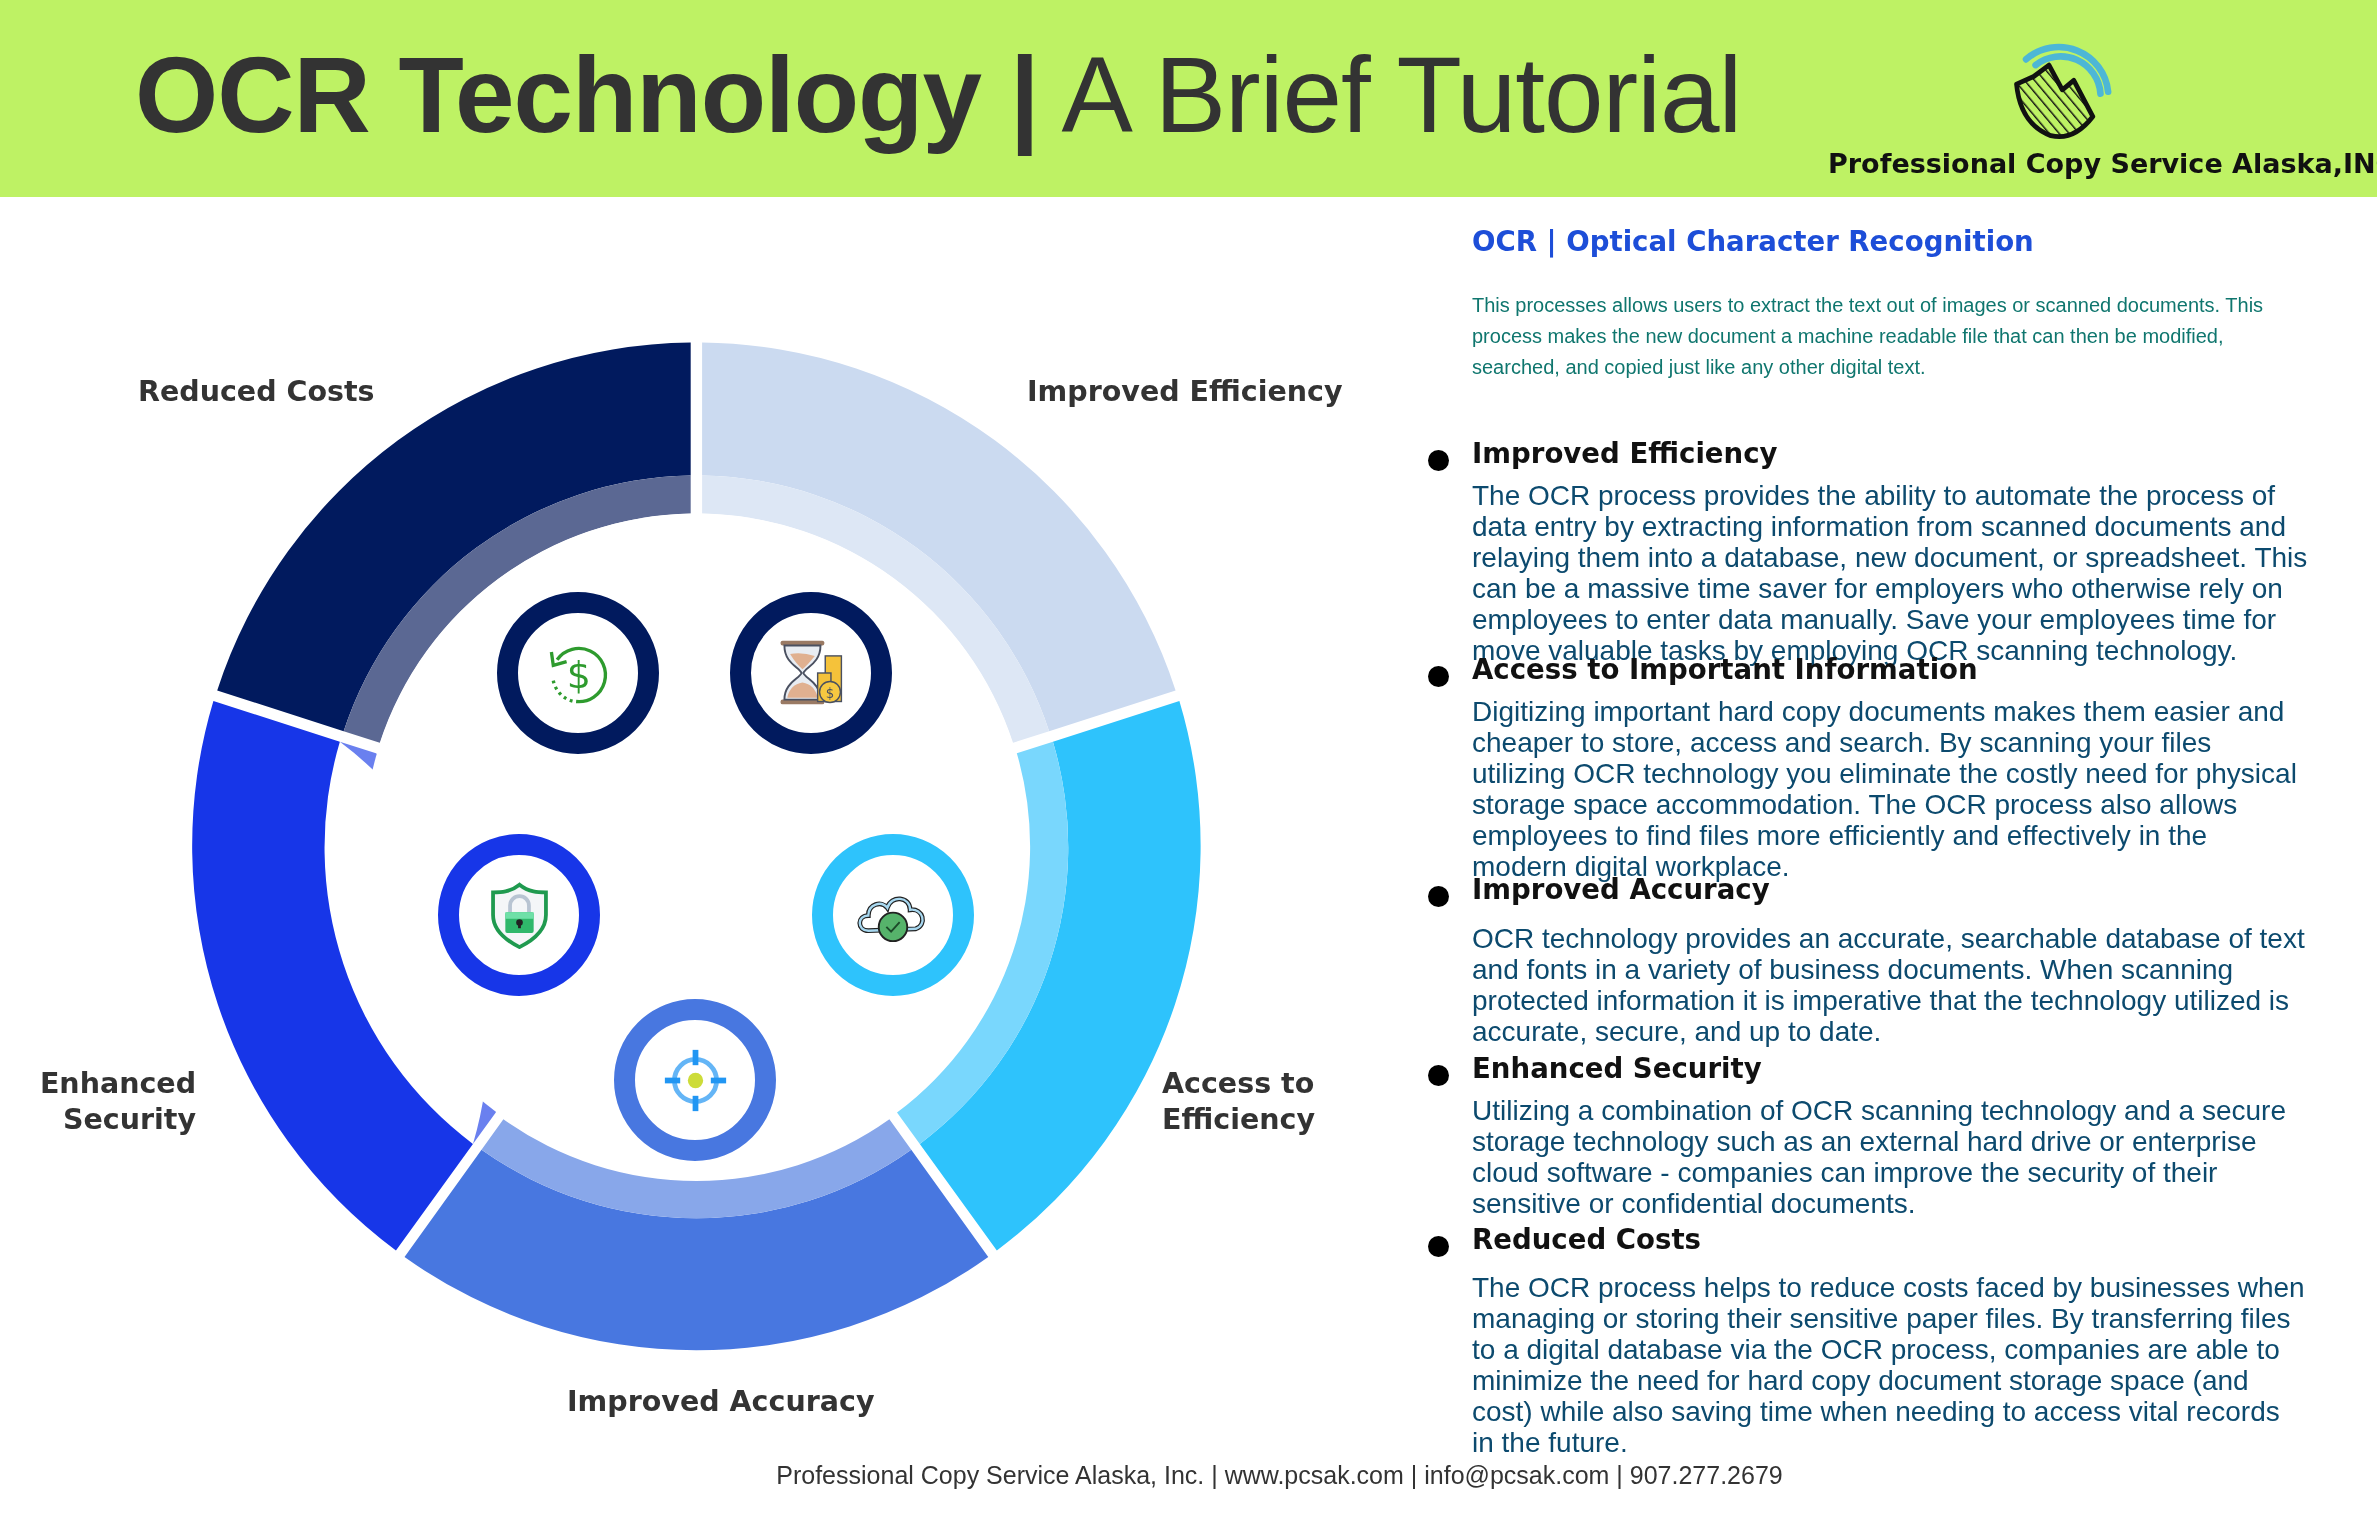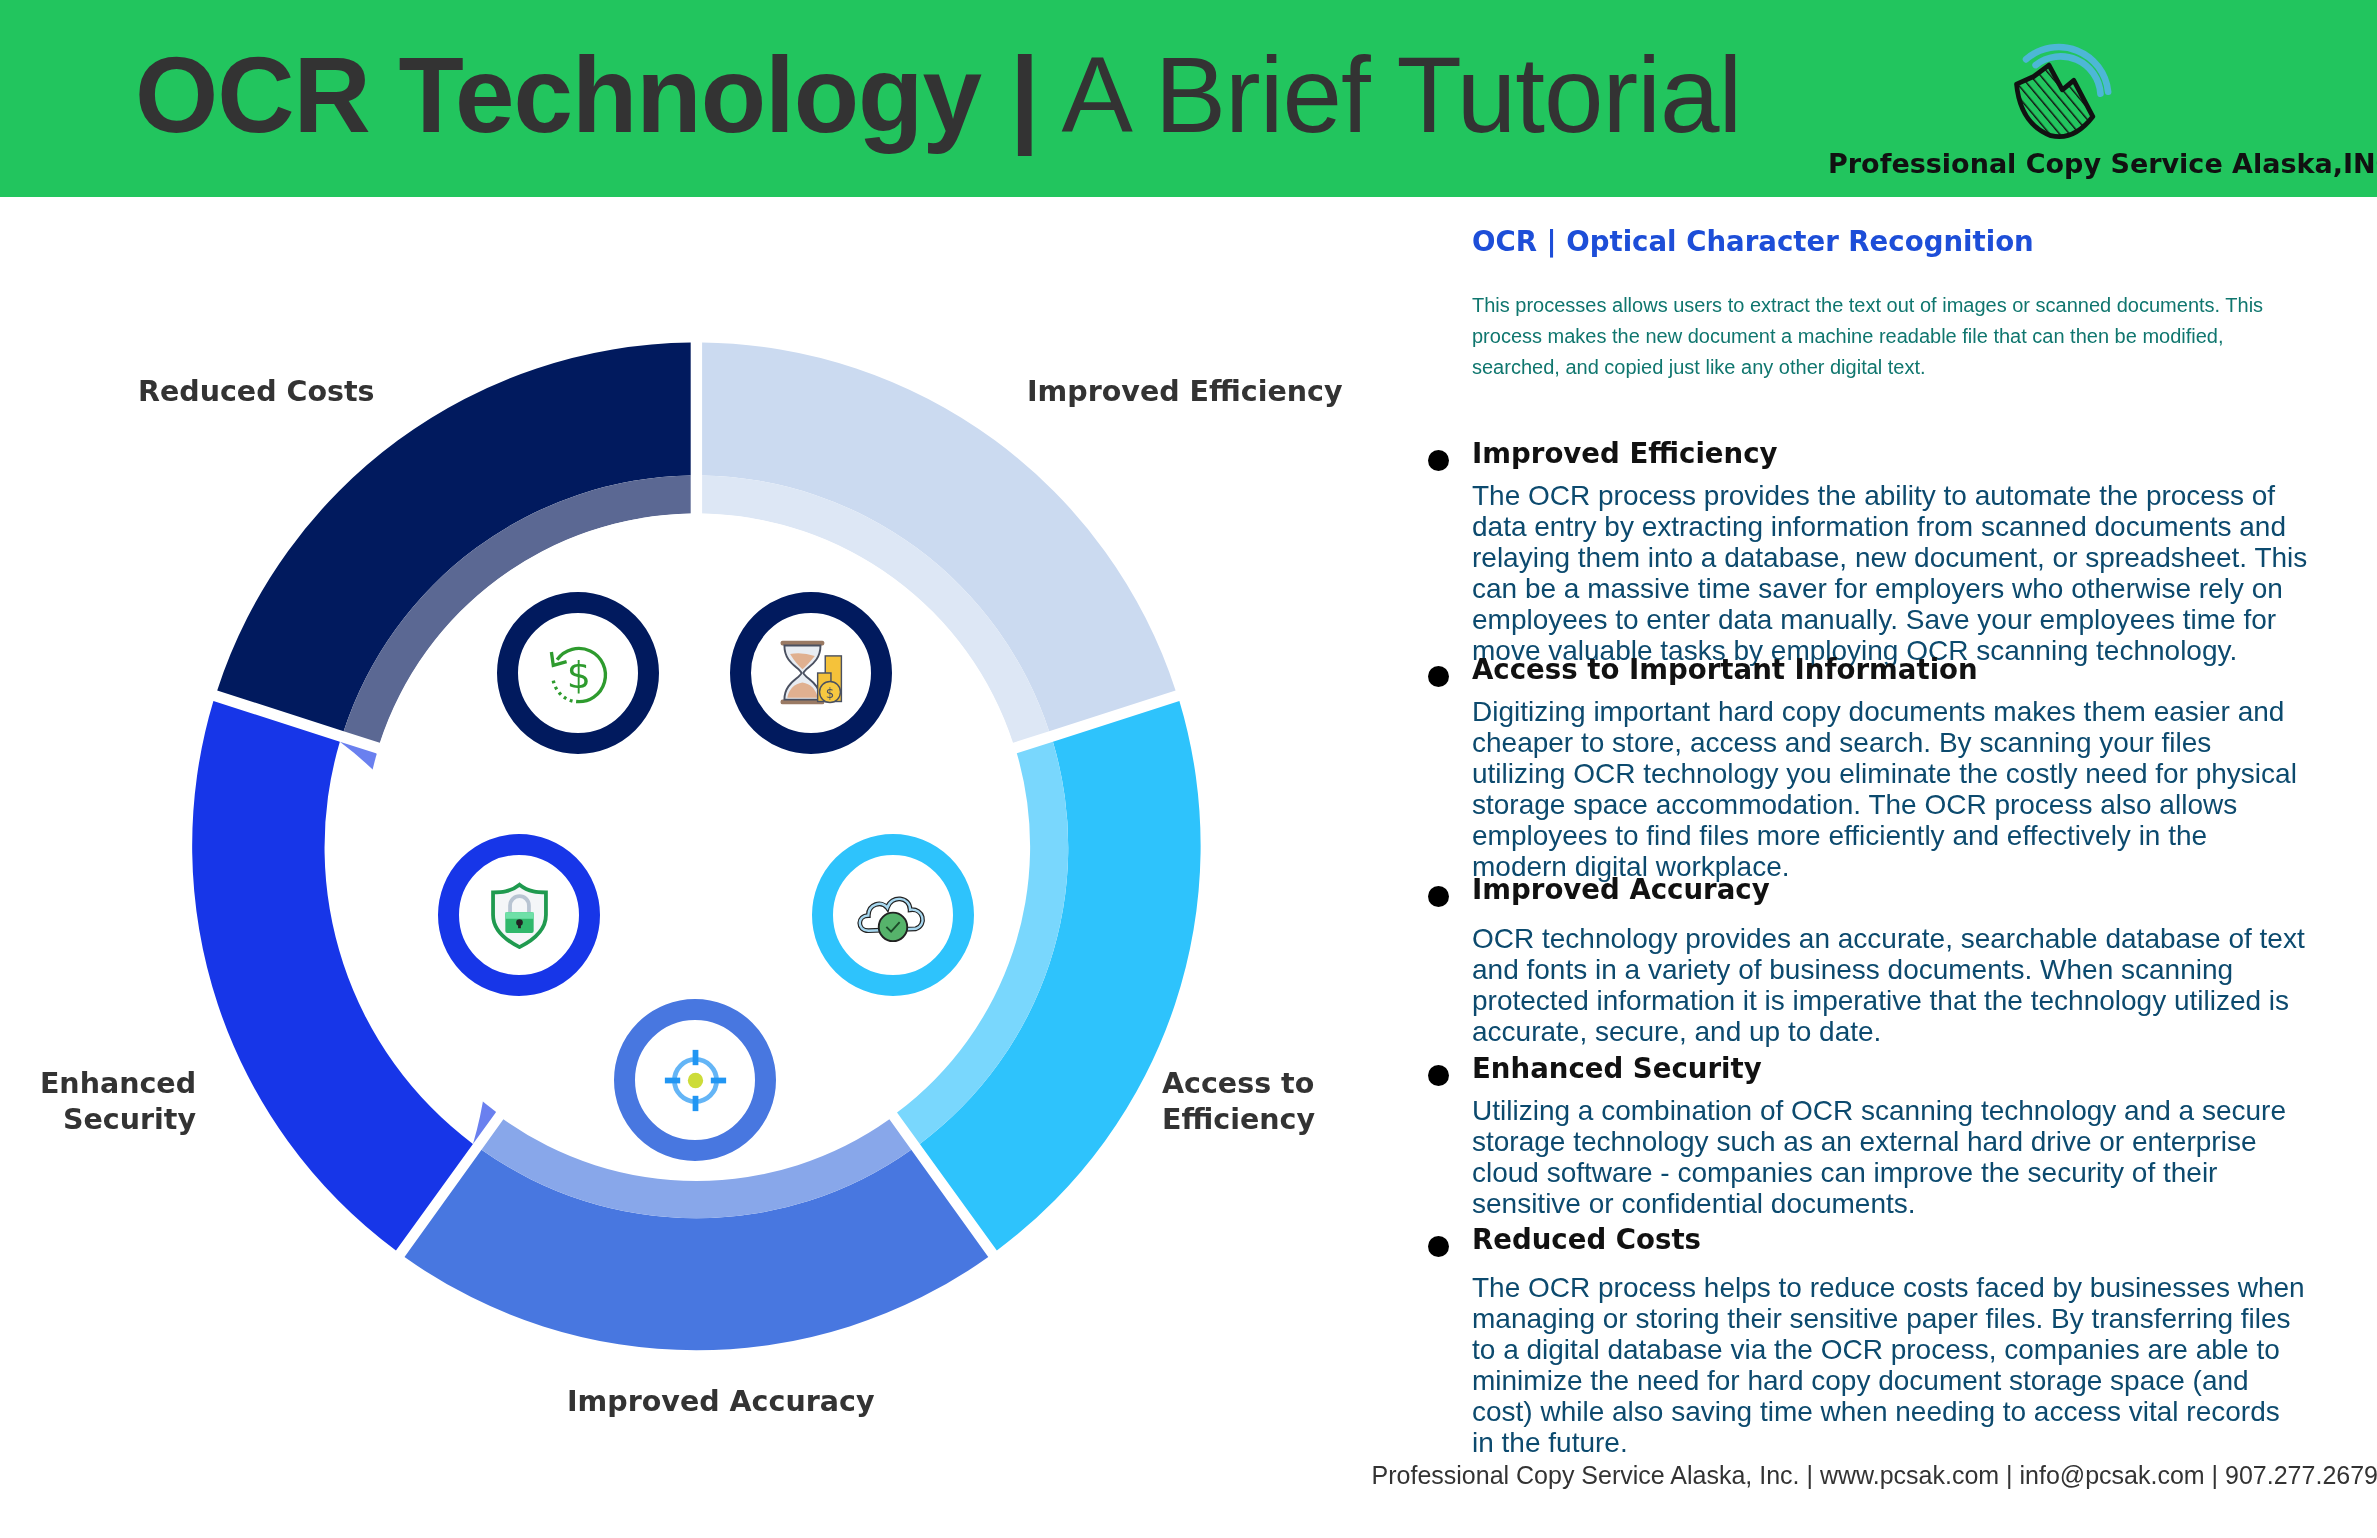--- a/index.html
+++ b/index.html
@@ -1,19 +1,19 @@
 <!DOCTYPE html>
 <html style="font-size:15px"><head>
 <meta charset="utf-8">
 <style>
   * { box-sizing: border-box; margin: 0; padding: 0; }
   html, body { width: 2378px; height: 1539px; background: #ffffff; overflow: hidden; }
   body { position: relative; font-family: "Liberation Sans", "DejaVu Sans", sans-serif; color: #333333; }
 
-  .header { position: absolute; left: 0; top: 0; width: 2378px; height: 197px; background: #22c55e; }
+  .header { position: absolute; left: 0; top: 0; width: 2378px; height: 197px; background: #bef264; }
   .title { position: absolute; left: 135px; top: 28.5px; font-size: 107px; line-height: 133px; color: #333333; white-space: nowrap; letter-spacing: -1px; }
   .title b { font-weight: 700; }
   .title span.light { font-weight: 400; }
 
   .logo { position: absolute; left: 1807px; top: 19px; width: 533px; height: 171px; }
   .logo svg { position: absolute; left: 200px; top: 5.7px; }
   .logo-text { position: absolute; left: 21px; top: 129px; font-size: 27px; font-weight: 700; color: #111; white-space: nowrap; font-family: "DejaVu Sans", sans-serif; }
 
   .diagram { position: absolute; left: 0; top: 197px; width: 1408px; height: 1236px; }
   .diagram svg.donut { position: absolute; left: 0; top: 0; }
@@ -24,21 +24,21 @@
 
   .info { position: absolute; left: 1417px; top: 204px; width: 951px; }
   .info h2 { position: absolute; left: 55px; top: 21px; font-size: 27.6px; font-weight: 700; color: #1d4ed8; white-space: nowrap; font-family: "DejaVu Sans", sans-serif; }
   .info .intro { position: absolute; left: 55px; top: 86px; width: 837px; font-size: 20px; line-height: 31px; color: #0f766e; }
 
   .bullet { position: absolute; left: 0; width: 951px; }
   .bullet .dot { position: absolute; left: 11.4px; top: 13.3px; width: 21px; height: 21px; border-radius: 50%; background: #000; }
   .bullet h3 { position: absolute; left: 55px; top: 0; font-size: 27.6px; font-weight: 700; color: #111; white-space: nowrap; font-family: "DejaVu Sans", sans-serif; }
   .bullet p { position: absolute; left: 55px; top: 43px; width: 837px; font-size: 28px; line-height: 31px; color: #0c4a6e; }
 
-  .footer { position: absolute; left: 0; top: 1461px; width: 2378px; text-align: right; font-size: 25px; color: #333; }
+  .footer { position: absolute; left: 0; top: 1461px; width: 2378px; text-align: center; font-size: 25px; color: #333; }
   .footer span { margin-left: 181px; }
 </style>
 </head>
 <body>
 
 <div class="header">
   <div class="title">
     <b>OCR Technology |</b>
     <span class="light">A Brief Tutorial</span>
   </div>

